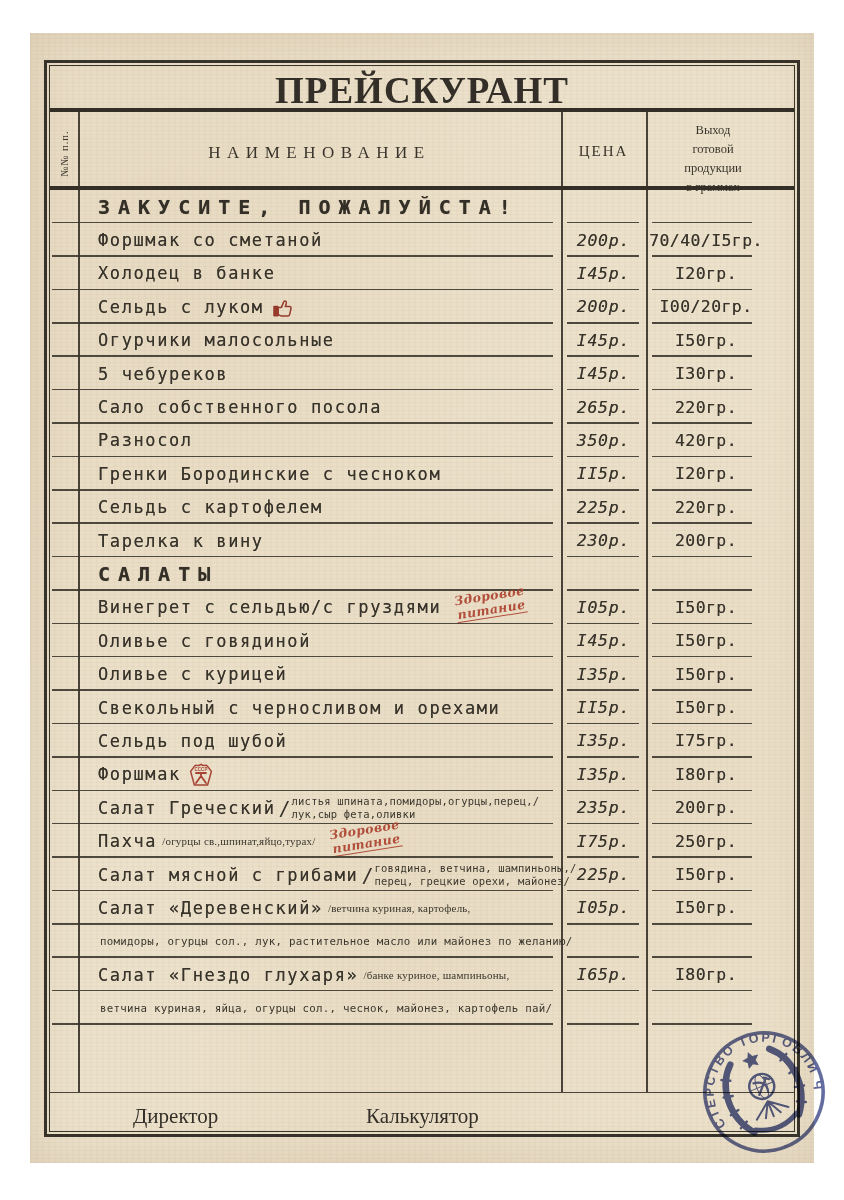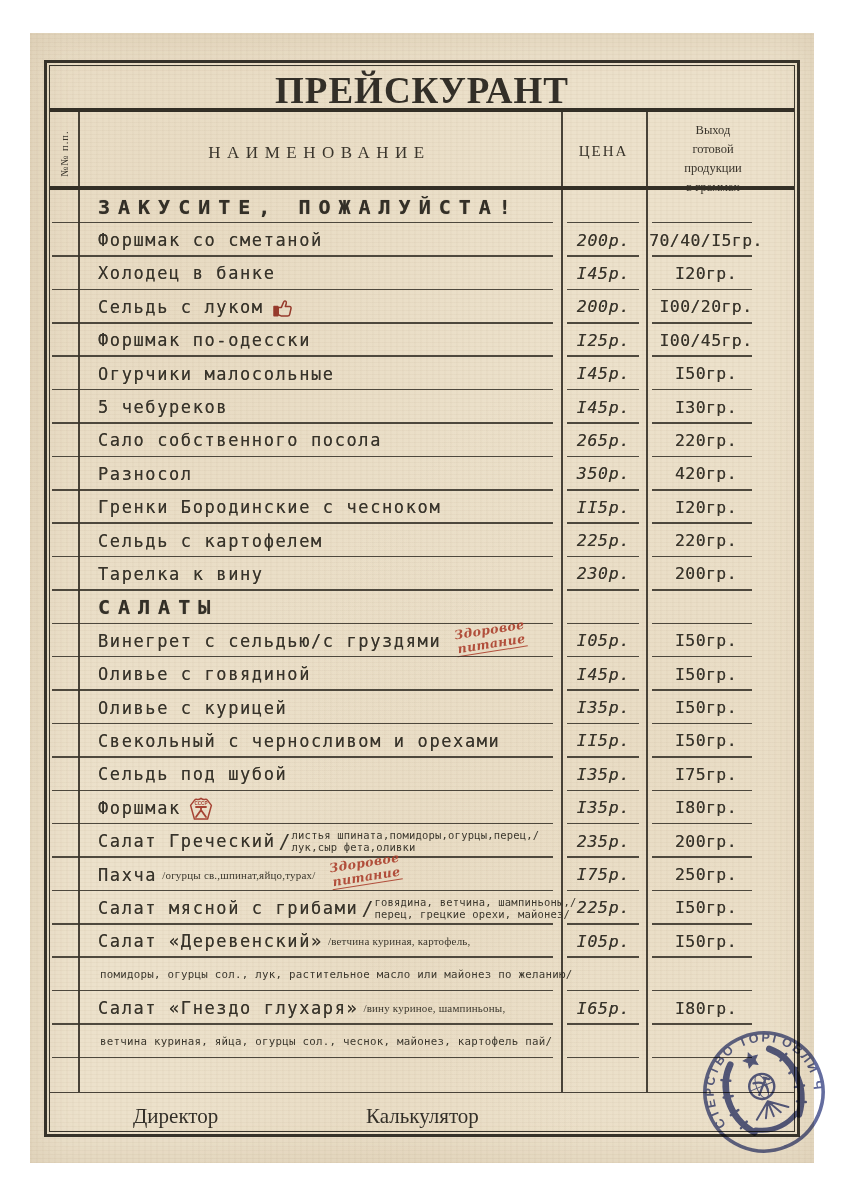--- a/index.html
+++ b/index.html
@@ -151,30 +151,20 @@
                 </svg>
               </div>
               <div class="cell-price">200р.</div>
               <div class="cell-out">I00/20гр.</div>
               <i class="l ln"></i>
               <i class="l lp"></i>
               <i class="l lo"></i>
             </div>
             <div class="row item">
               <div class="cell-name">
-                <span class="nm">Форшмак по-одесски</span>
-              </div>
-              <div class="cell-price">I25р.</div>
-              <div class="cell-out">I00/45гр.</div>
-              <i class="l ln"></i>
-              <i class="l lp"></i>
-              <i class="l lo"></i>
-            </div>
-            <div class="row item">
-              <div class="cell-name">
                 <span class="nm">Огурчики малосольные</span>
               </div>
               <div class="cell-price">I45р.</div>
               <div class="cell-out">I50гр.</div>
               <i class="l ln"></i>
               <i class="l lp"></i>
               <i class="l lo"></i>
             </div>
             <div class="row item">
               <div class="cell-name">
@@ -379,21 +369,21 @@
               </div>
               <div class="cell-price"></div>
               <div class="cell-out"></div>
               <i class="l ln"></i>
               <i class="l lp"></i>
               <i class="l lo"></i>
             </div>
             <div class="row item">
               <div class="cell-name">
                 <span class="nm">Салат «Гнездо глухаря»</span>
-                <span class="sm">/вину куриное, шампиньоны,</span>
+                <span class="sm">/банке куриное, шампиньоны,</span>
               </div>
               <div class="cell-price">I65р.</div>
               <div class="cell-out">I80гр.</div>
               <i class="l ln"></i>
               <i class="l lp"></i>
               <i class="l lo"></i>
             </div>
             <div class="row cont">
               <div class="cell-name">
                 <span class="cont-text">ветчина куриная, яйца, огурцы сол., чеснок, майонез, картофель пай/</span>

